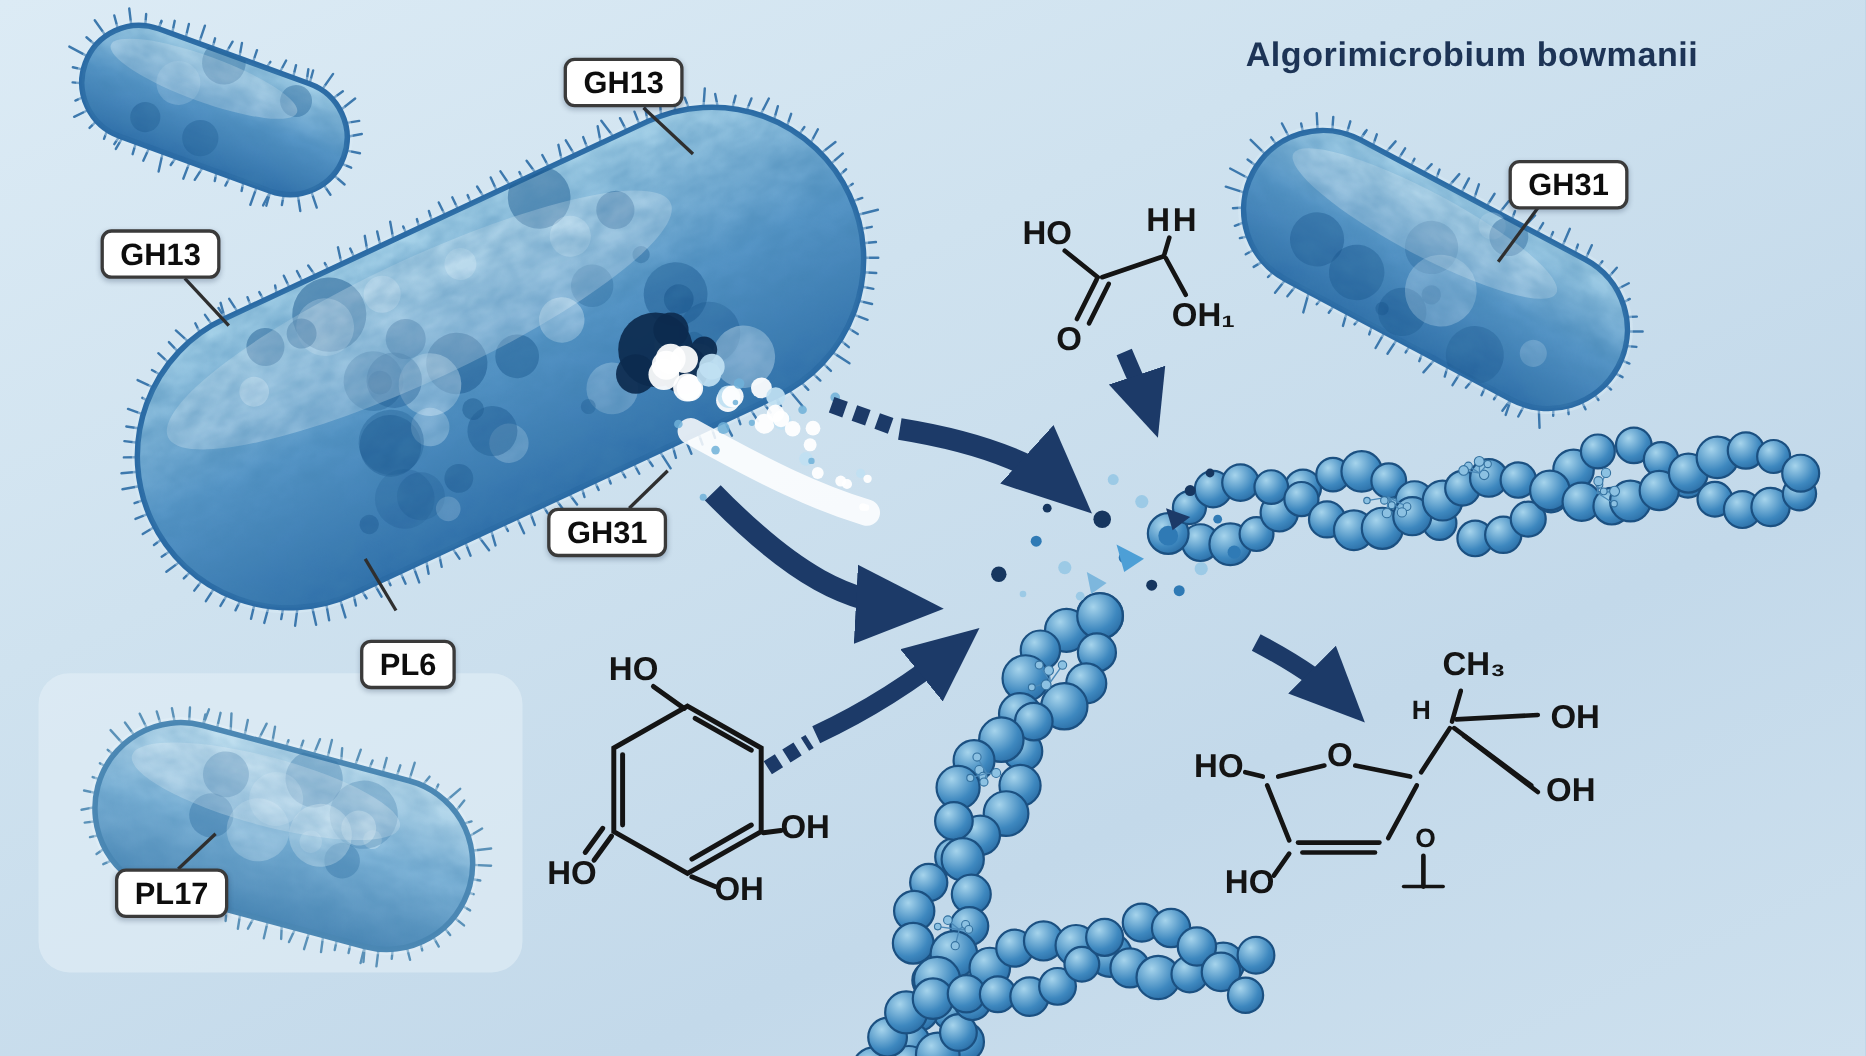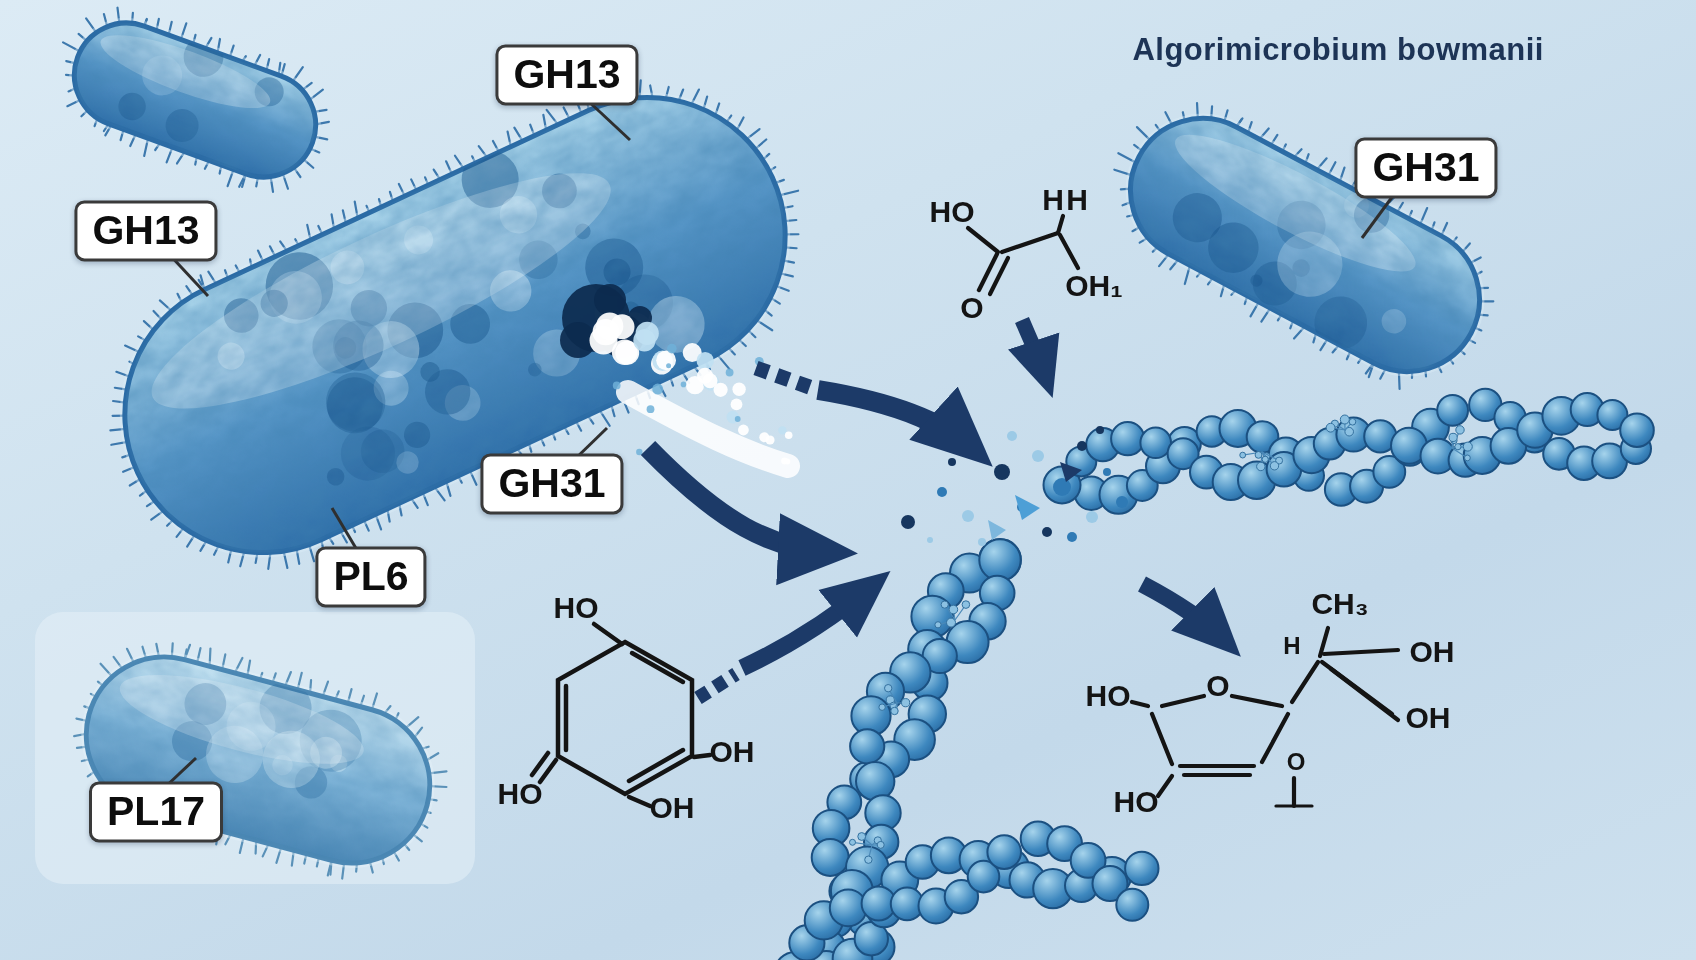--- a/index.html
+++ b/index.html
@@ -5,21 +5,21 @@
   html,body{margin:0;padding:0;background:#b9d2e4;}
   #canvas{
     position:relative;width:1696px;height:960px;overflow:hidden;
     background:linear-gradient(155deg,#dcebf5 0%,#cfe2ef 35%,#c3d9ea 70%,#cde0ee 100%);
     font-family:"Liberation Sans","DejaVu Sans",sans-serif;
   }
   #scene{position:absolute;left:0;top:0;}
   .tag{
     position:absolute;transform:translate(-50%,-50%);
     background:#ffffff;border:3px solid #3a3a3a;border-radius:10px;
-    padding:2px 15px;font-size:41px;font-weight:700;color:#0d0d0d;
+    padding:2px 15px;font-size:28px;font-weight:700;color:#0d0d0d;
     box-shadow:0 2px 5px rgba(20,40,70,.25);white-space:nowrap;line-height:1.25;
   }
   #title{
     position:absolute;top:32px;right:152px;font-size:31px;font-weight:700;
     color:#1d3456;letter-spacing:.5px;
   }
   text.atom{font-family:"Liberation Sans","DejaVu Sans",sans-serif;font-size:30px;font-weight:600;fill:#141414;}
   text.atom-sm{font-family:"Liberation Sans","DejaVu Sans",sans-serif;font-size:24px;font-weight:600;fill:#141414;}
 </style>
 </head>
@@ -843,18 +843,18 @@
       <line x1="572" y1="462" x2="607" y2="428"></line>
       <line x1="360" y1="555" x2="332" y2="508"></line>
       <line x1="162" y1="790" x2="196" y2="758"></line>
       <line x1="1398" y1="189" x2="1362" y2="238"></line>
     </g>
   </svg>
 
   <div class="tag" style="left:567px;top:75px"><span>GH13</span></div>
   <div class="tag" style="left:146px;top:231px"><span>GH13</span></div>
   <div class="tag" style="left:552px;top:484px"><span>GH31</span></div>
-  <div class="tag" style="left:371px;top:577px"><span>PL6</span></div>
+  <div class="tag" style="left:371px;top:604px"><span>PL6</span></div>
   <div class="tag" style="left:156px;top:812px"><span>PL17</span></div>
   <div class="tag" style="left:1426px;top:168px"><span>GH31</span></div>
 
   <div id="title">Algorimicrobium bowmanii</div>
 </div>
 
 </body></html>

